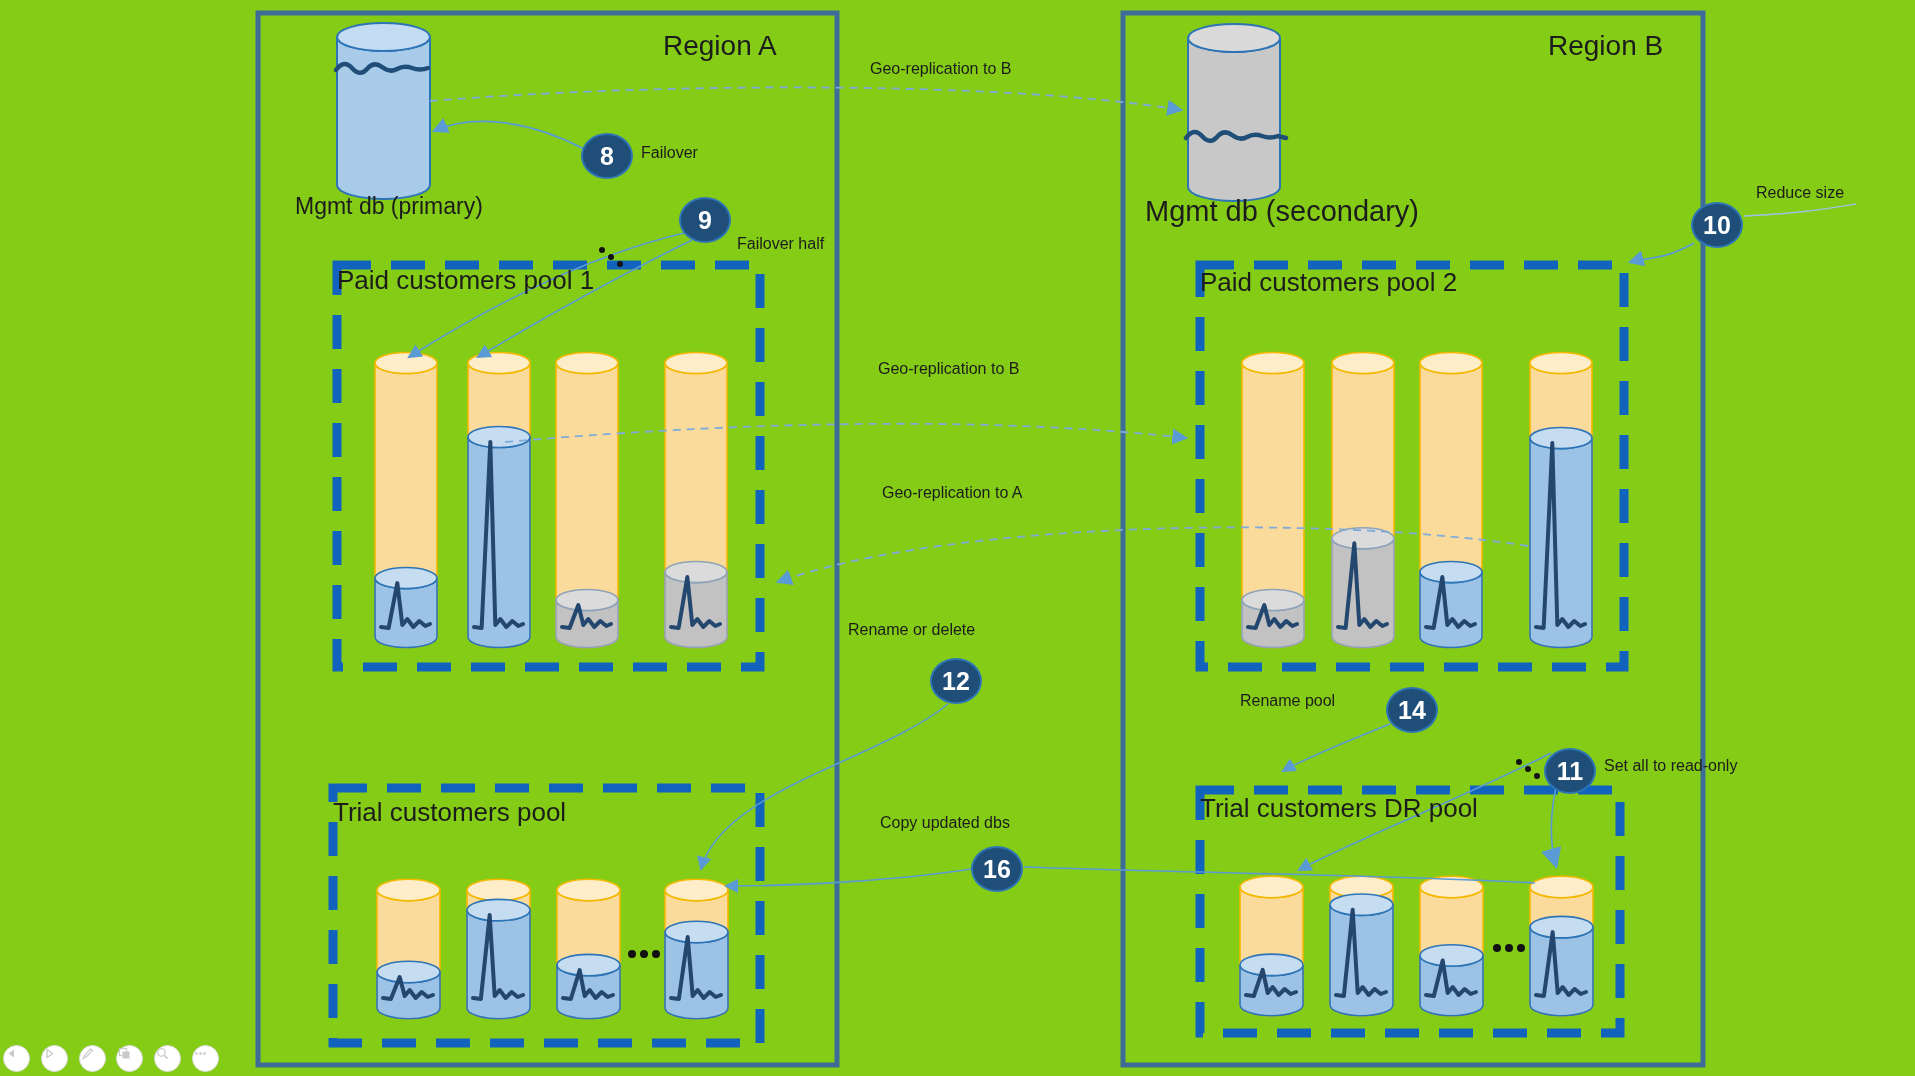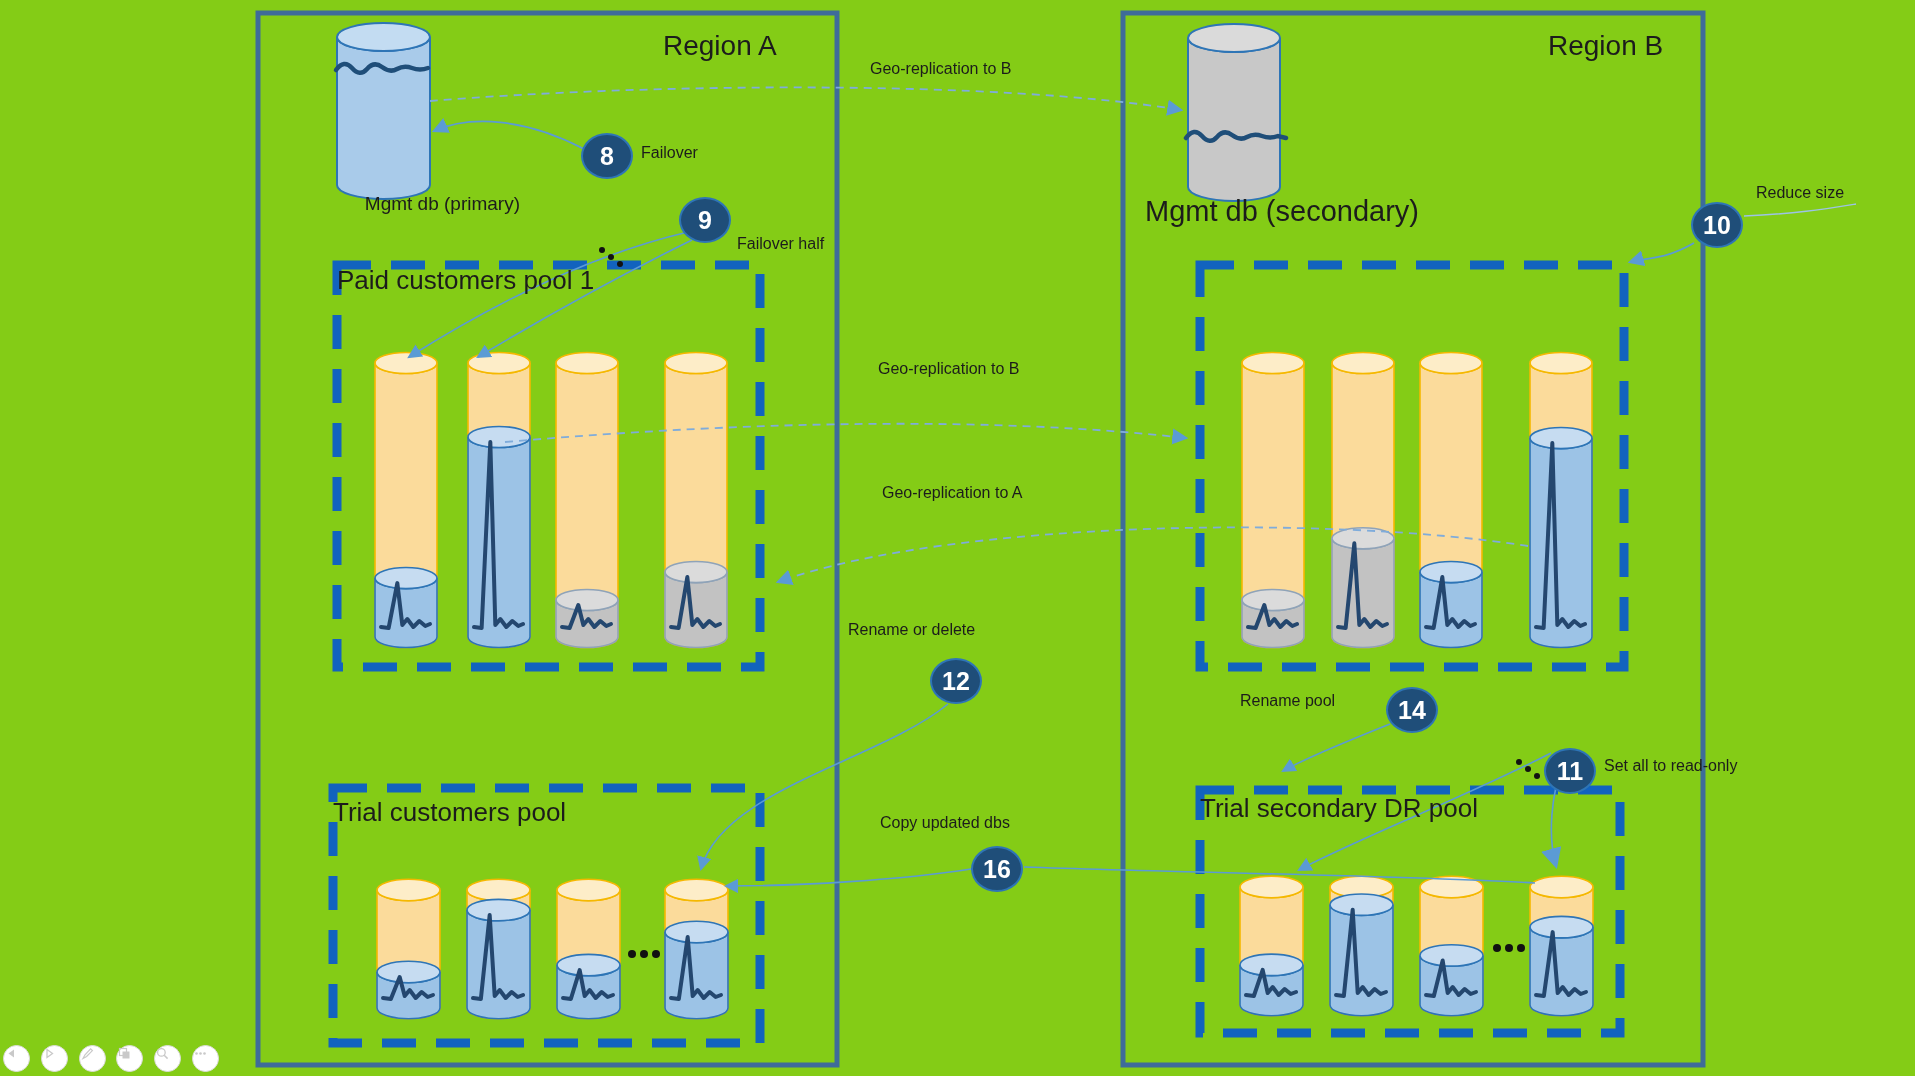--- a/index.html
+++ b/index.html
@@ -194,37 +194,38 @@
         <circle cx="656" cy="954" r="4"></circle>
     <circle cx="1497" cy="948" r="4"></circle>
         <circle cx="1509" cy="948" r="4"></circle>
         <circle cx="1521" cy="948" r="4"></circle>
   </g>
 </svg>
 
 <div class="lbl rtitle" style="left:663px;top:30px">Region A</div>
 <div class="lbl rtitle" style="left:1548px;top:30px">Region B</div>
 
-<div class="lbl" style="left:295px;top:193px;width:225px;text-align:right;font-size:19px">Mgmt db (primary)</div>
+<div class="lbl" style="left:295px;top:193px;width:225px;text-align:left;font-size:23px">Mgmt db (primary)</div>
 <div class="lbl" style="left:1145px;top:195px;width:230px;text-align:center;font-size:29px">Mgmt db (secondary)</div>
 
 <div class="lbl" style="left:870px;top:60px">Geo-replication to B</div>
 <div class="lbl" style="left:641px;top:144px">Failover</div>
 <div class="lbl" style="left:737px;top:235px">Failover half</div>
 <div class="lbl" style="left:878px;top:360px">Geo-replication to B</div>
 <div class="lbl" style="left:882px;top:484px">Geo-replication to A</div>
 <div class="lbl" style="left:1756px;top:184px">Reduce size</div>
 <div class="lbl" style="left:848px;top:621px">Rename or delete</div>
 <div class="lbl" style="left:880px;top:814px">Copy updated dbs</div>
 <div class="lbl" style="left:1240px;top:692px">Rename pool</div>
 <div class="lbl" style="left:1604px;top:757px">Set all to read-only</div>
 
 <div class="lbl ptitle" style="left:337px;top:266px;width:423px">Paid customers pool 1</div>
+<div class="lbl ptitle" style="left:1200px;top:268px;width:424px">Paid customers pool 2</div>
 <div class="lbl ptitle" style="left:333px;top:798px;width:427px">Trial customers pool</div>
-<div class="lbl ptitle" style="left:1200px;top:794px;width:420px">Trial secondary DR pool</div>
+<div class="lbl ptitle" style="left:1200px;top:794px;width:420px">Trial customers DR pool</div>
 
 <div class="step" style="left:581px;top:133px">
       <span>8</span>
     </div>
 <div class="step" style="left:679px;top:197px">
       <span>9</span>
     </div>
 <div class="step" style="left:1691px;top:202px">
       <span>10</span>
     </div>

